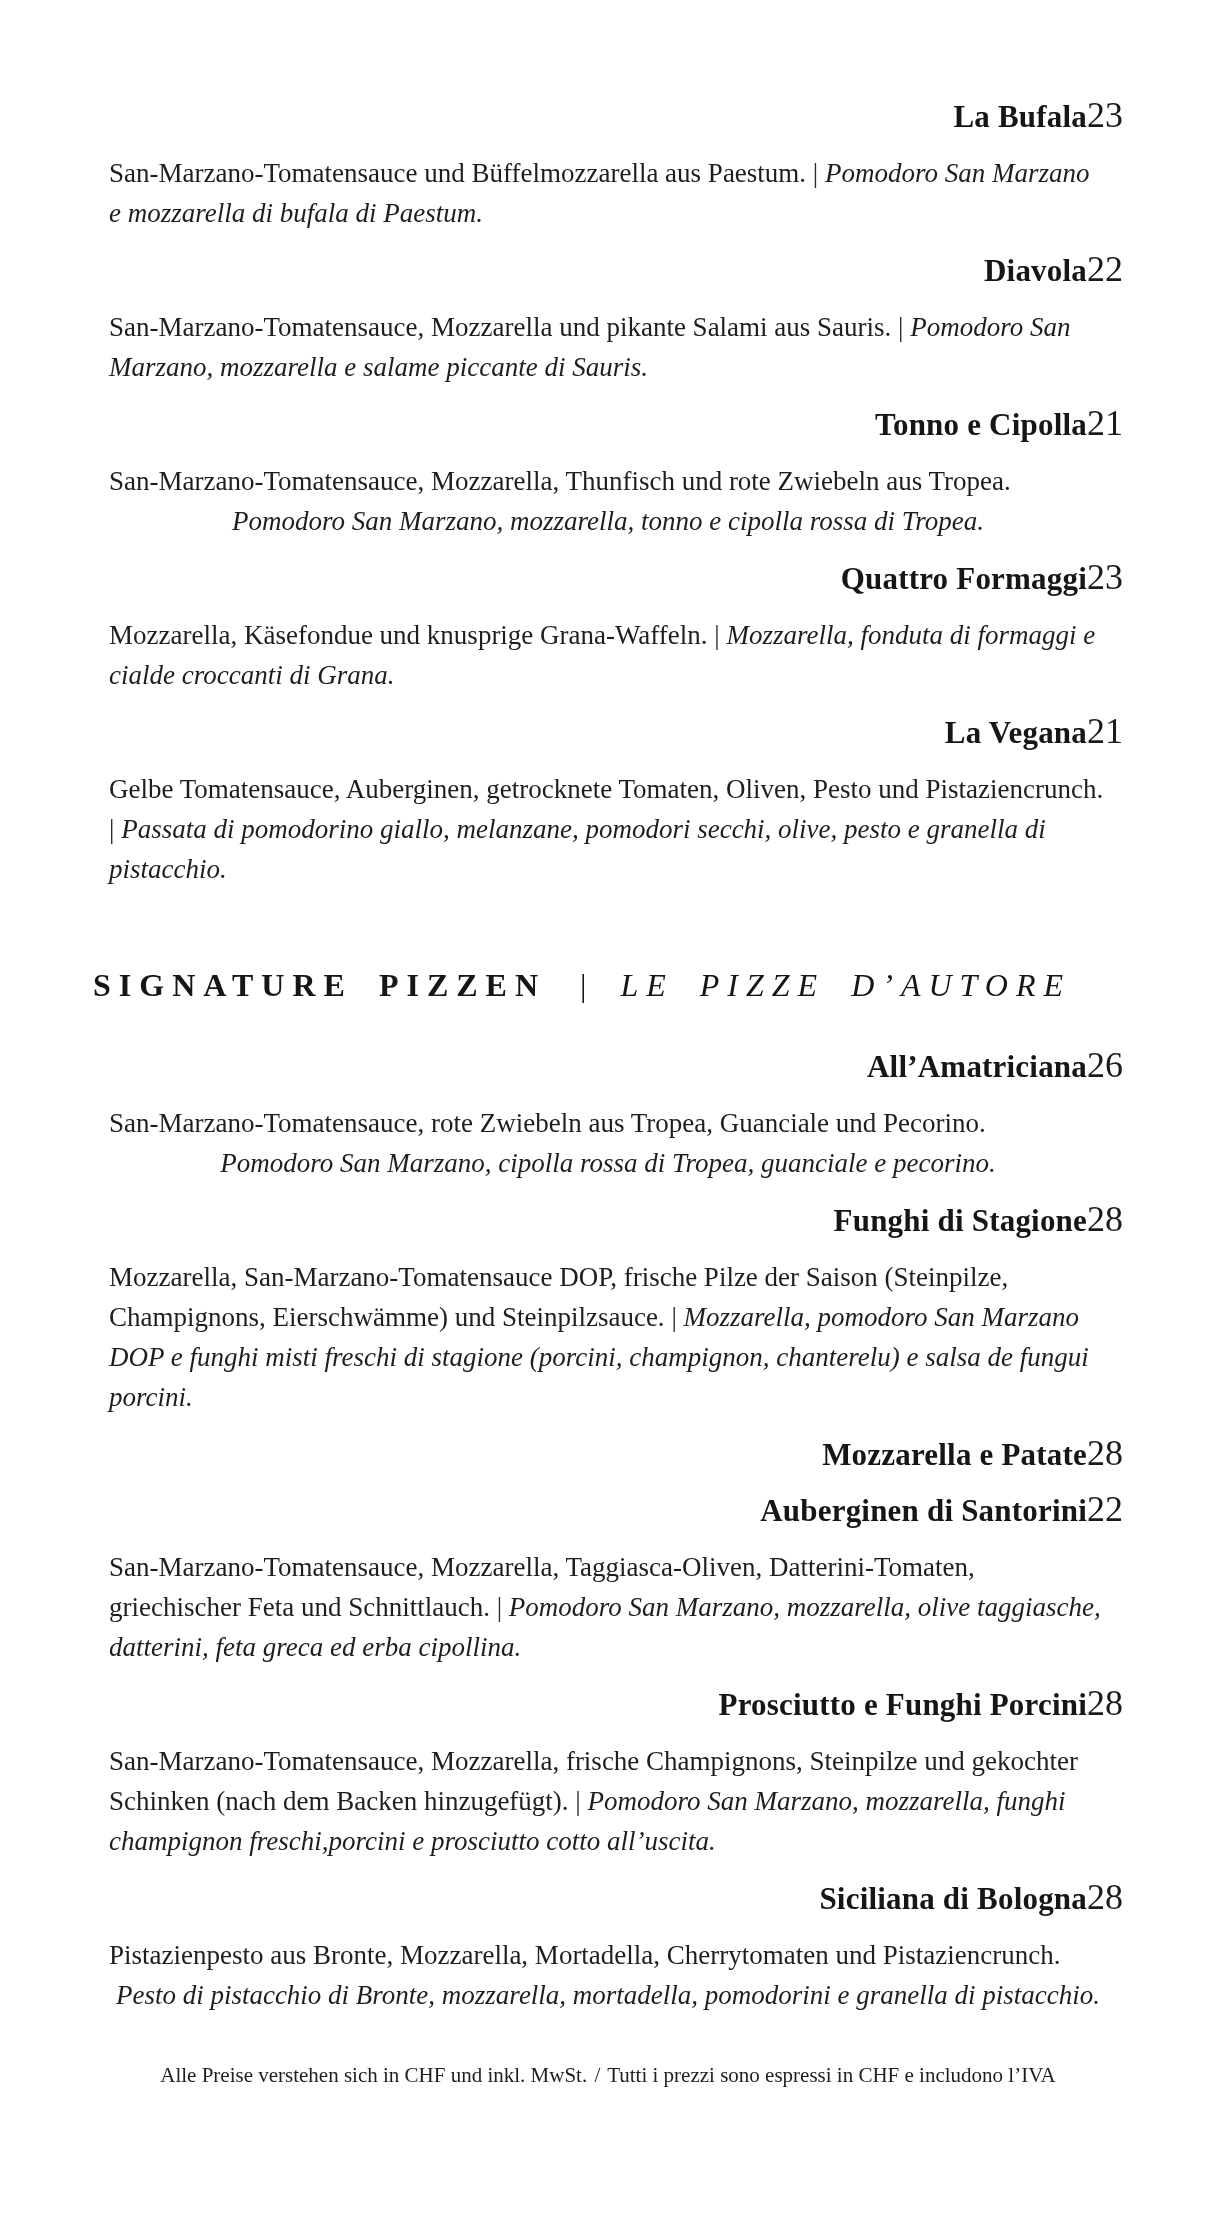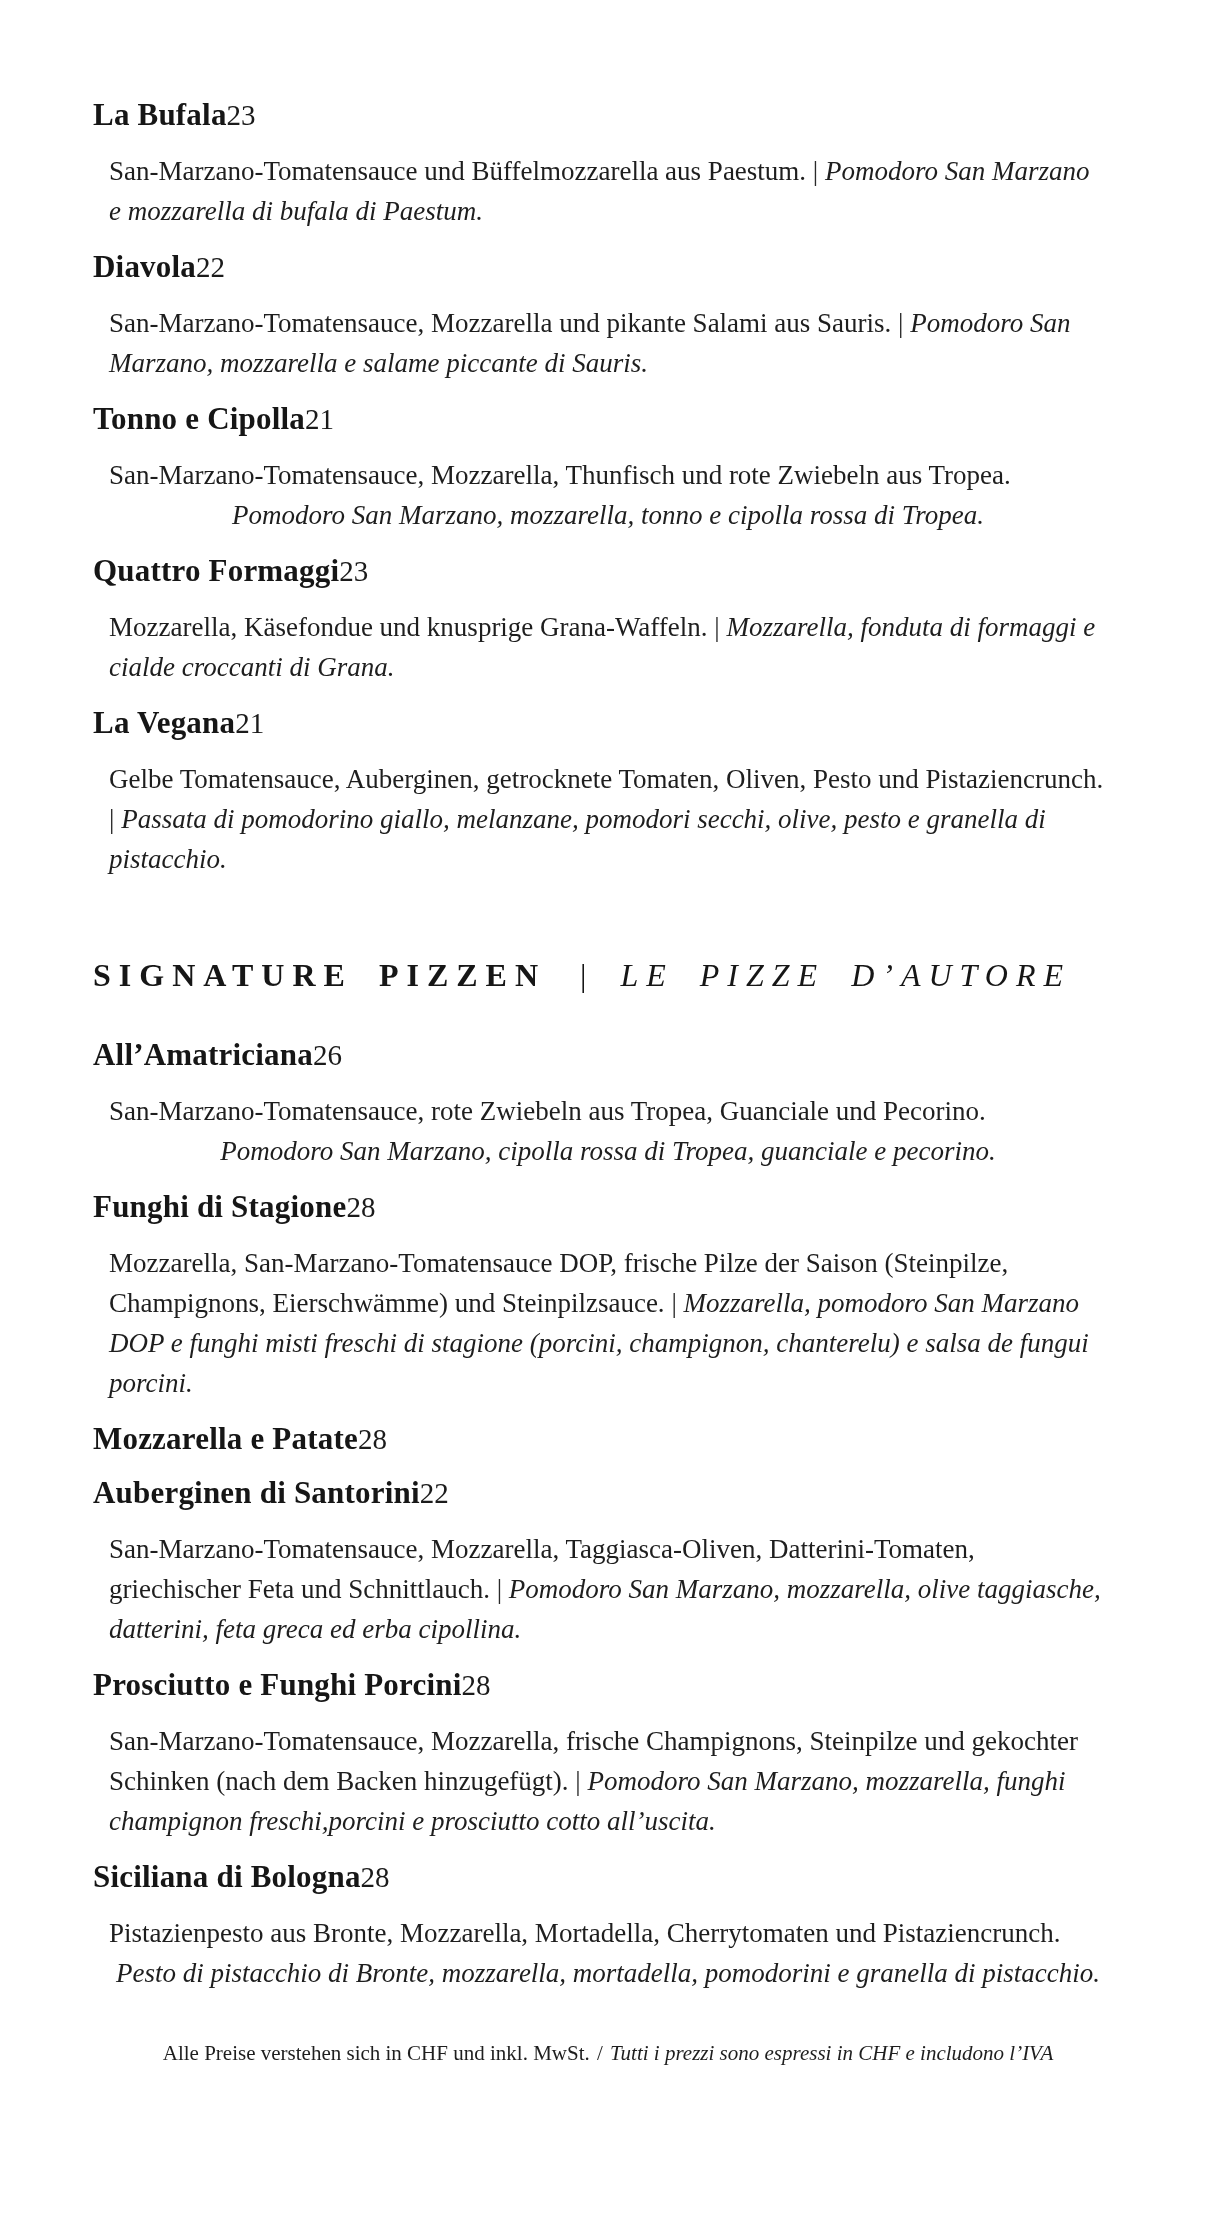--- a/index.html
+++ b/index.html
@@ -18,34 +18,34 @@
     box-sizing: border-box;
     width: 1217px;
     height: 2213px;
     padding: 95px 94px 0 93px;
   }
   .menu-item {
     margin-bottom: 12px;
   }
   .item-row {
     display: flex;
-    justify-content: flex-start;
+    justify-content: flex-end;
     align-items: baseline;
     line-height: 40px;
     margin-bottom: 14px;
   }
   .item-name {
     margin: 0;
     font-size: 31px;
     font-weight: bold;
     letter-spacing: 0.2px;
     color: #161616;
   }
   .item-price {
-    font-size: 29px;
+    font-size: 36px;
     font-weight: normal;
     color: #1b1b1b;
   }
   .desc {
     margin: 16px;
     font-size: 27px;
     line-height: 40px;
     color: #1e1e1e;
   }
   .desc .it {
@@ -78,21 +78,20 @@
     margin: 0 8px;
   }
   .menu-footer {
     margin-top: 45px;
     text-align: center;
     font-size: 21px;
     line-height: 30px;
     color: #1e1e1e;
   }
   .menu-footer .it {
-    font-style: italic;
   }
   .menu-footer .slash {
     font-style: normal;
     margin: 0 2px;
   }
 </style>
 </head>
 <body>
 
 <div class="page">

